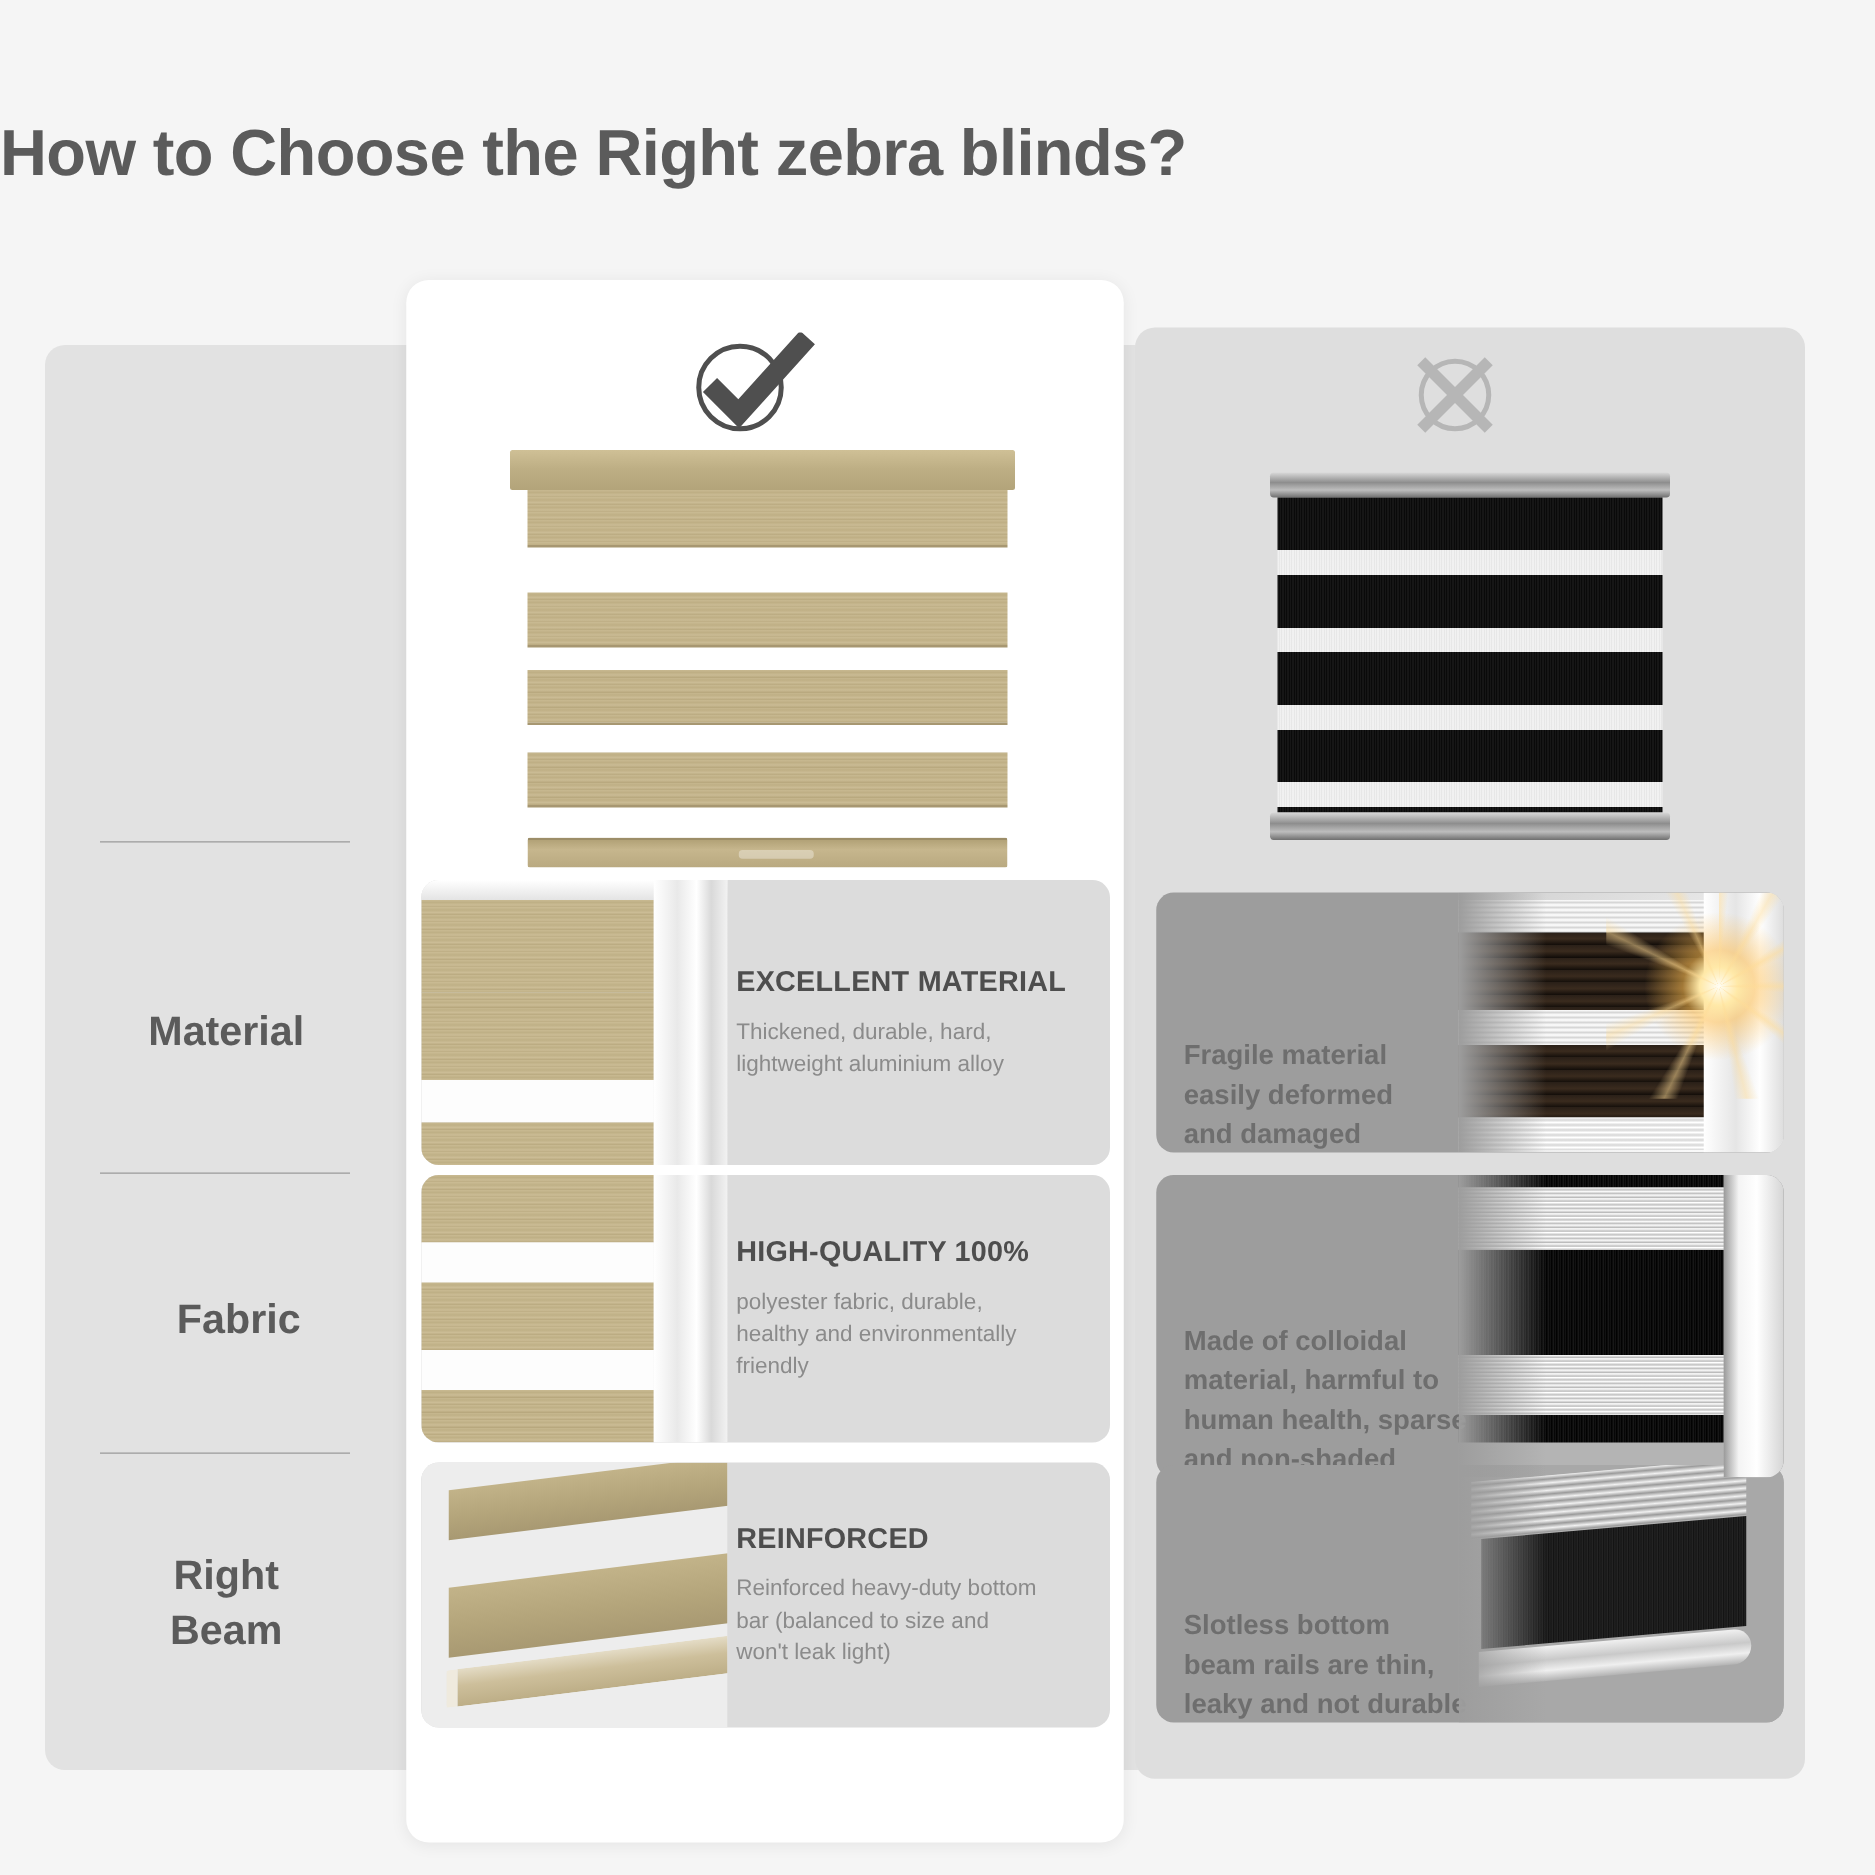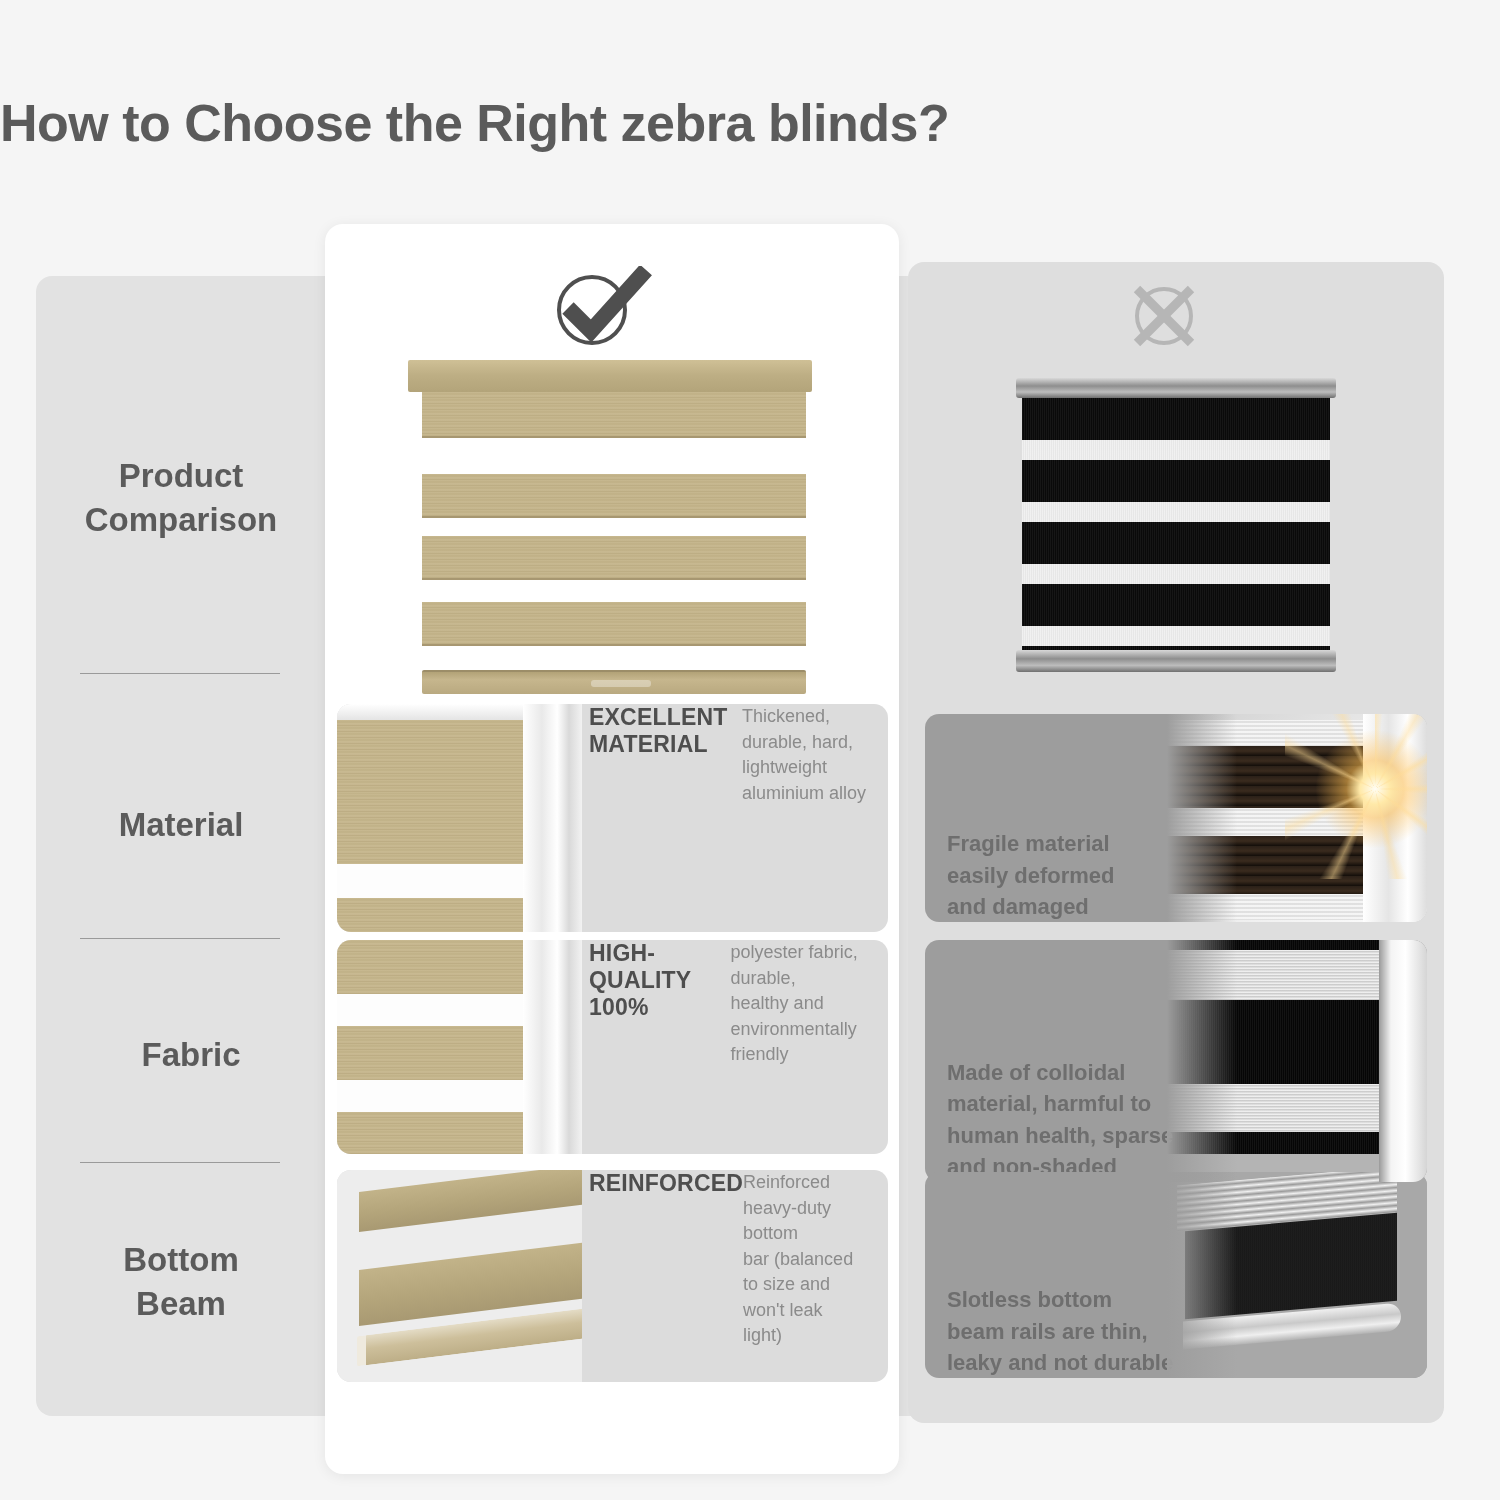--- a/index.html
+++ b/index.html
@@ -176,21 +176,21 @@
   .feat-card.f0 { top: 704px; height: 228px; }
   .feat-card.f1 { top: 940px; height: 214px; }
   .feat-card.f2 { top: 1170px; height: 212px; }
 
   .feat-img {
     position: absolute; left: 0; top: 0; width: 245px; height: 100%;
     overflow: hidden;
   }
   .feat-text {
     position: absolute; left: 252px; top: 0; right: 0; height: 100%;
-    display: flex; justify-content: center;
+    display: flex; flex-direction: column; justify-content: center;
     padding-right: 22px;
   }
   .feat-title {
     font-size: 23px; font-weight: bold; color: #4e4e4e;
     letter-spacing: 0.2px; margin-bottom: 14px;
   }
   .feat-desc {
     font-size: 18px; color: #8b8b8b; line-height: 1.42;
   }
 
@@ -342,38 +342,34 @@
   }
 </style>
 </head>
 <body>
 
 <div class="page-title">How to Choose the Right zebra blinds?</div>
 
 <div class="backdrop"></div>
 
 <div class="label-col">
-  <div class="row-label r0">
-    <div>Product</div>
-    <div>Comparison</div>
-  </div>
   <div class="label-divider d0"></div>
 
   <div class="row-label r1">
     <div>Material</div>
   </div>
   <div class="label-divider d1"></div>
 
   <div class="row-label r2">
     <div>Fabric</div>
   </div>
   <div class="label-divider d2"></div>
 
   <div class="row-label r3">
-    <div>Bottom</div>
+    <div>Right</div>
     <div>Beam</div>
   </div>
 </div>
 
 <div class="center-card"></div>
 
 <div class="right-card"></div>
 
 <div class="verdict-icon check">
   <svg width="106" height="82" viewBox="0 0 106 82">

